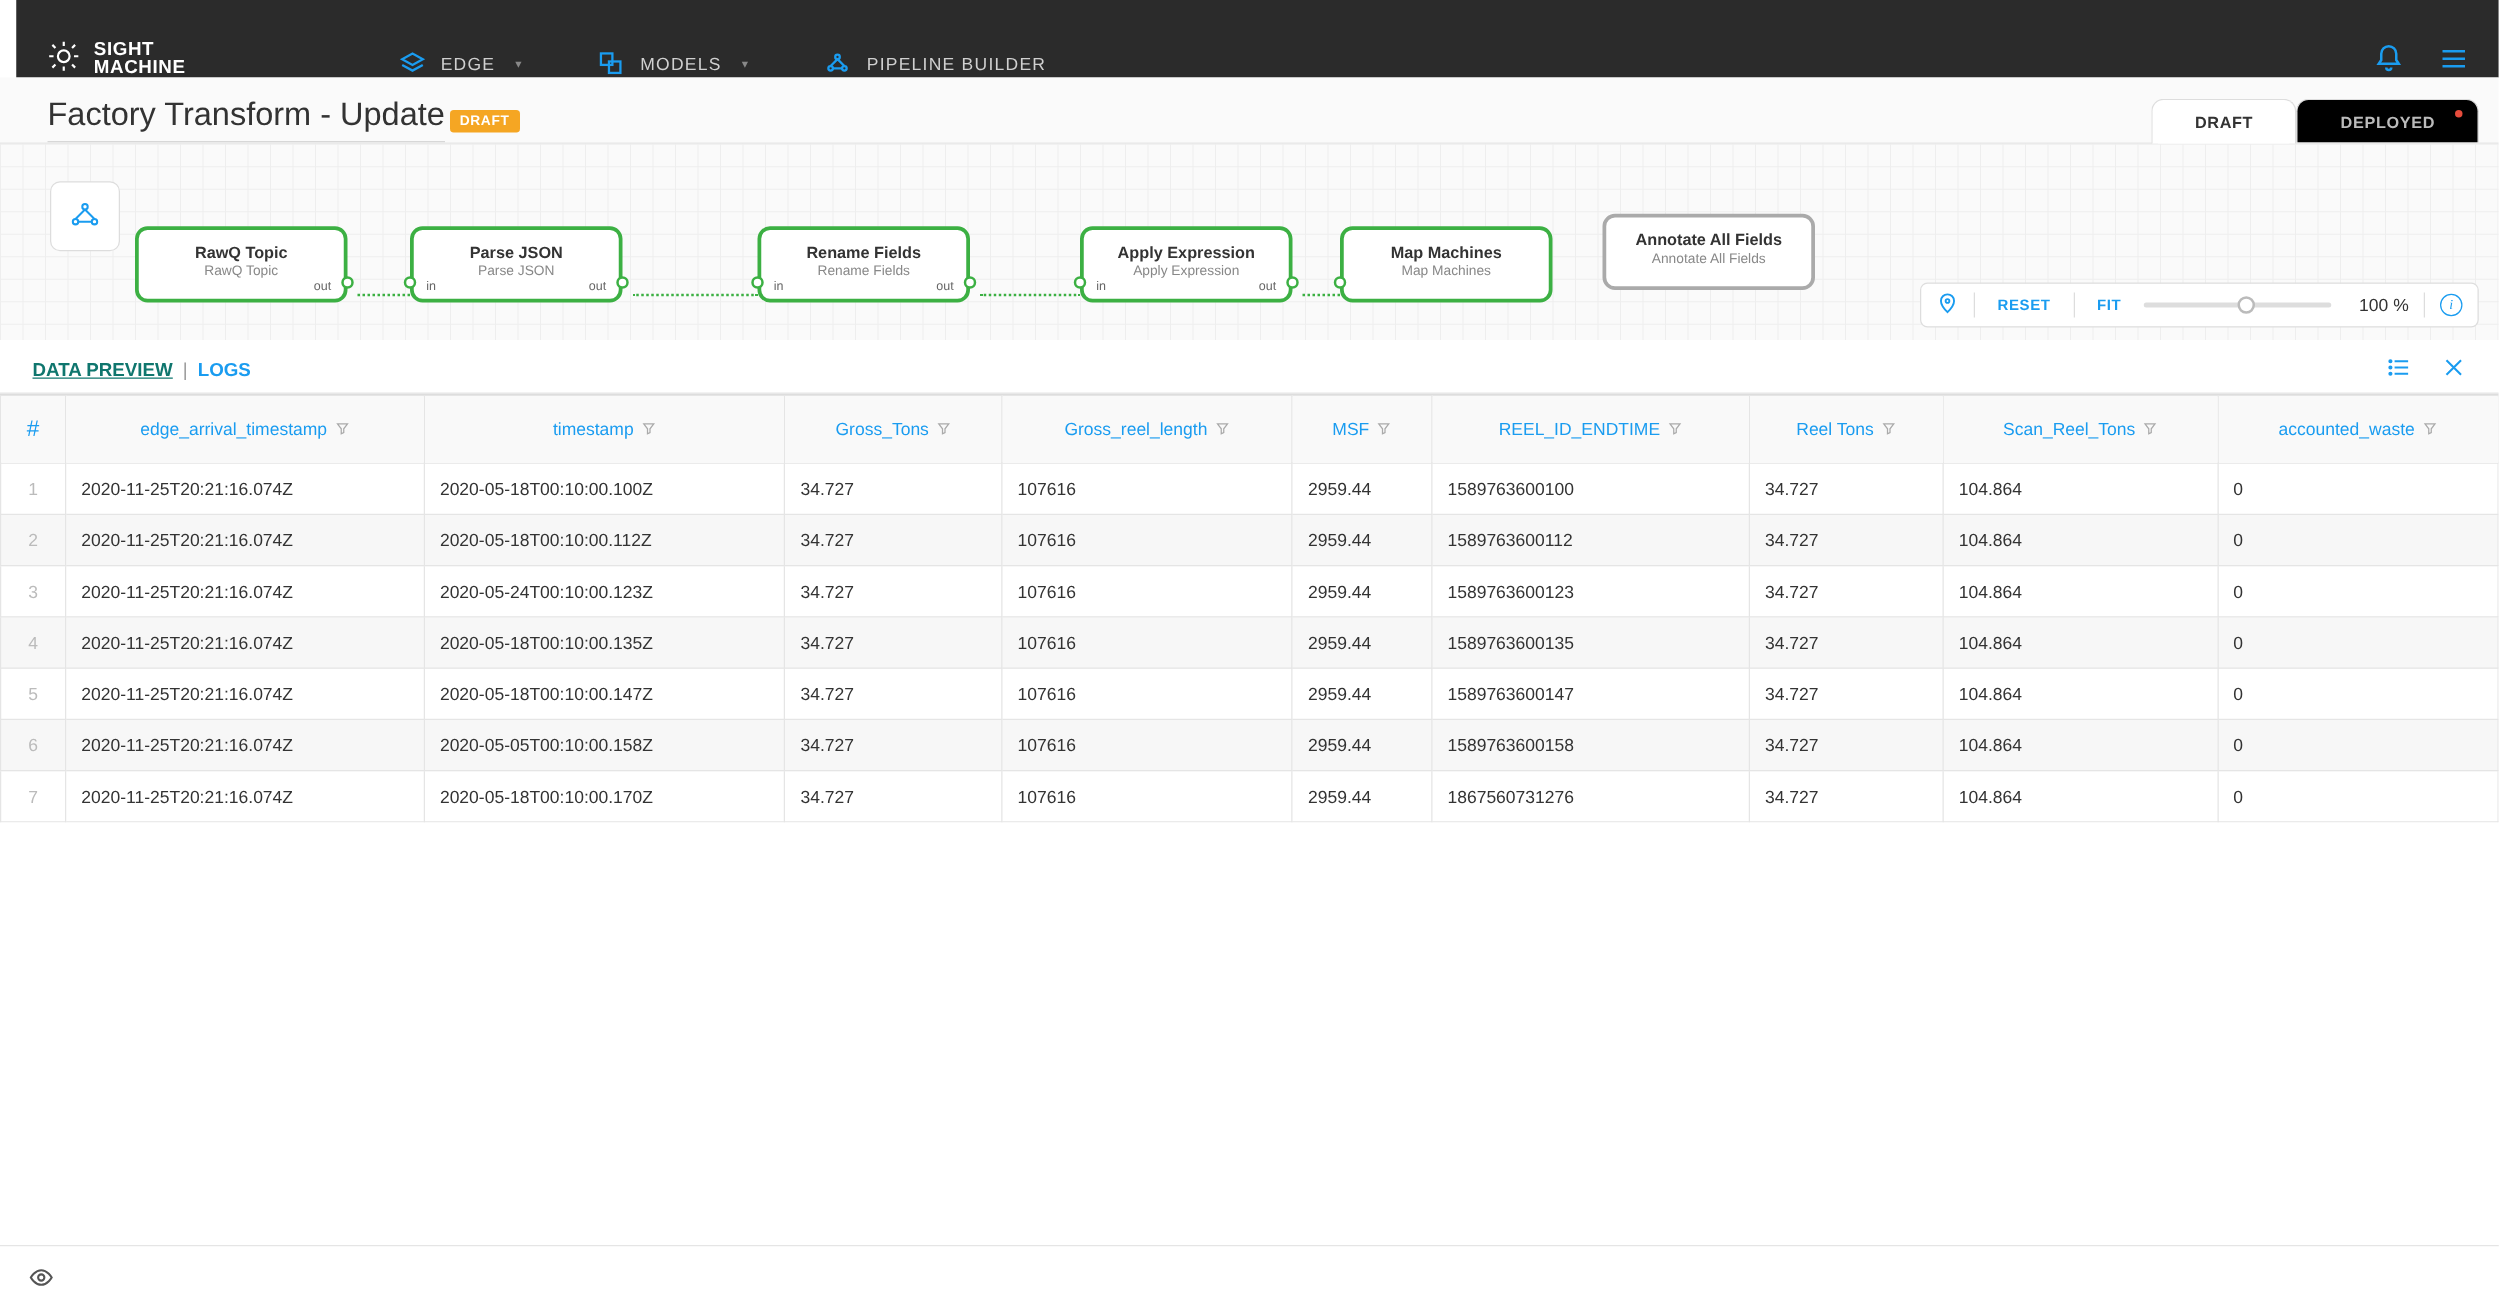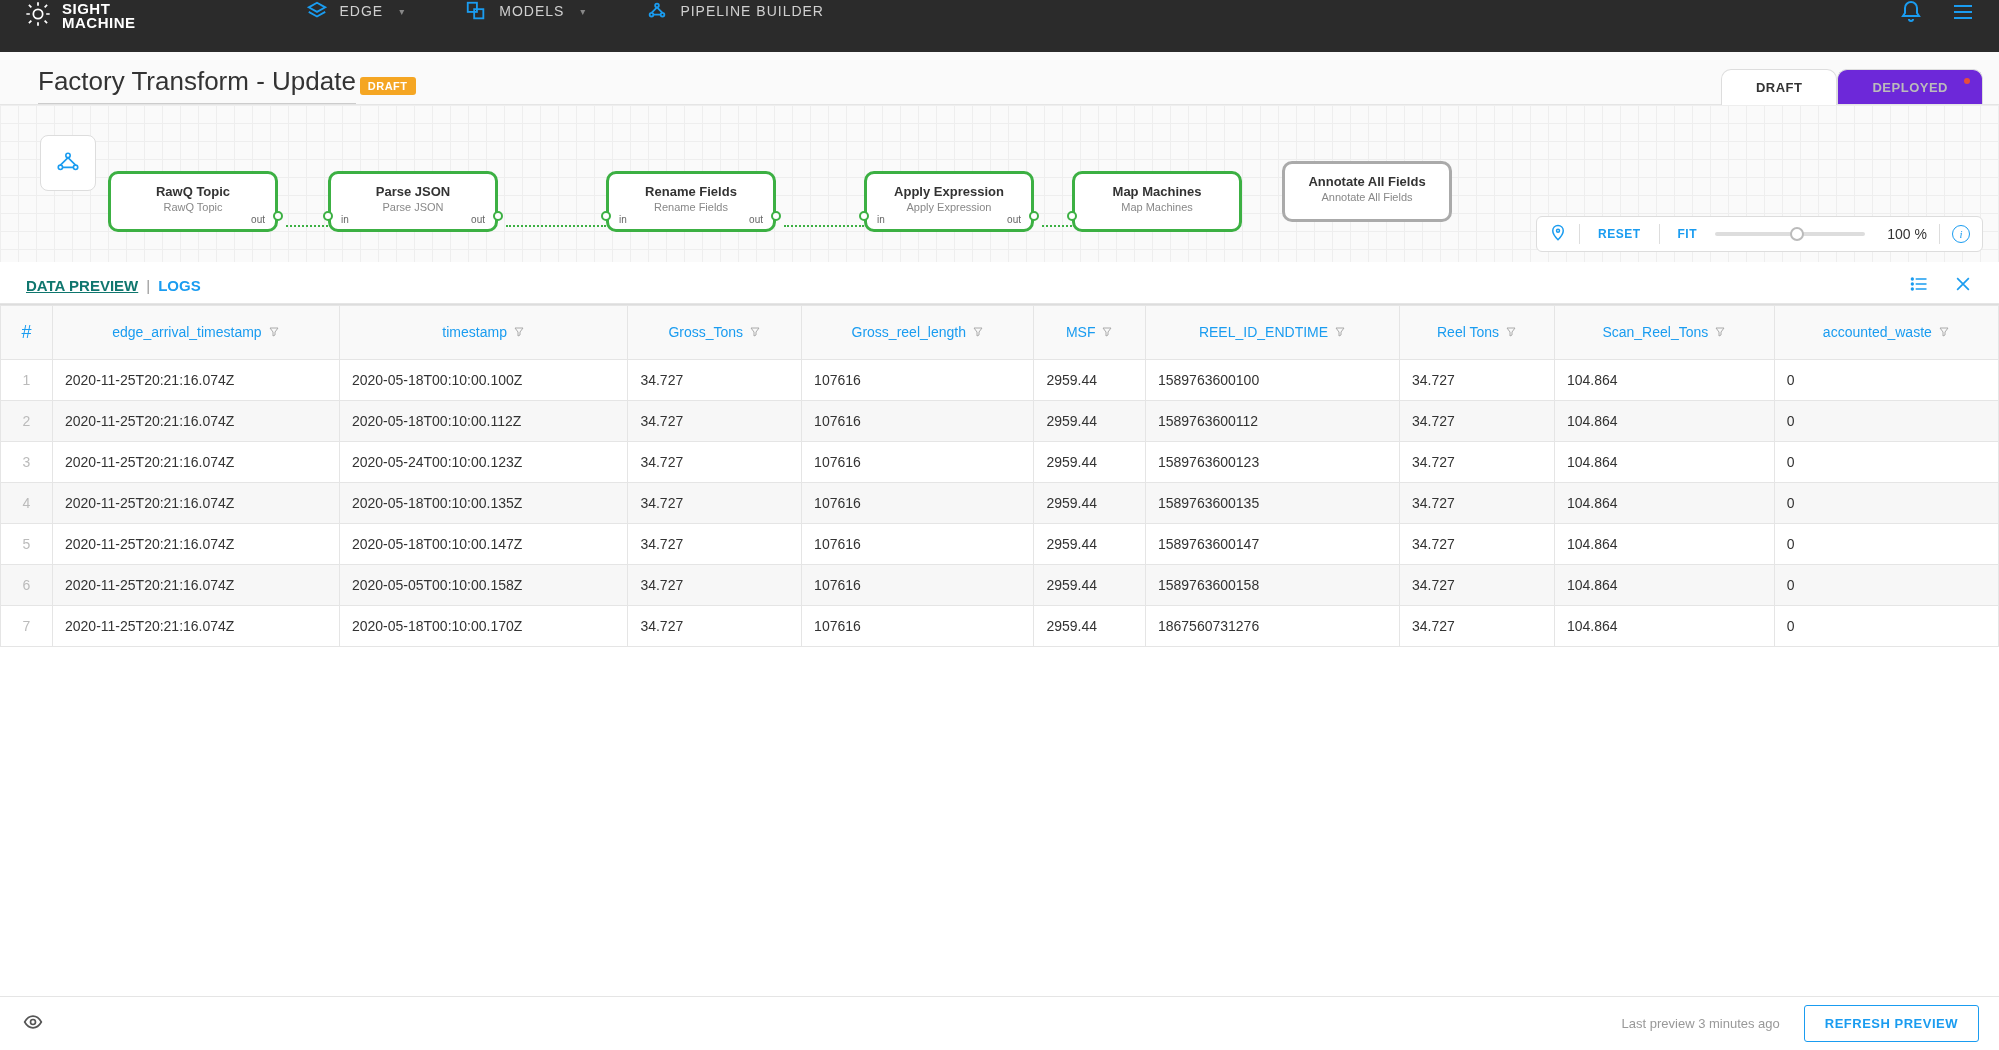--- a/index.html
+++ b/index.html
@@ -1,19 +1,19 @@
 <!DOCTYPE html>
 <html><head>
 <meta charset="utf-8">
 <style>
 * { margin: 0; padding: 0; box-sizing: border-box; font-family: -apple-system, BlinkMacSystemFont, "Segoe UI", Arial, sans-serif; }
 body { background: #fff; color: #333; font-size: 14px; overflow: hidden; }
 
 
-.topbar { background: #2b2b2b; height: 52px; display: flex; align-items: flex-start; padding: 0 24px; }
+.topbar { background: #2b2b2b; height: 62px; display: flex; align-items: flex-end; padding: 0 24px; margin-left: 13px; }
 .logo { display: flex; align-items: center; gap: 10px; color: #fff; margin-right: 170px; }
 .logo-icon svg { width: 28px; height: 28px; }
 .logo-text { font-weight: 700; font-size: 15px; line-height: 0.9; letter-spacing: 0.5px; }
 .nav-items { display: flex; gap: 60px; }
 .nav-item { display: flex; align-items: center; gap: 12px; color: #d0d0d0; font-size: 14px; letter-spacing: 1px; cursor: pointer; }
 .nav-item-icon { width: 22px; height: 22px; display: flex; align-items: center; justify-content: center; }
 .nav-item-icon svg { stroke: #1a9cf0; fill: none; }
 .chev { font-size: 10px; color: #888; margin-left: 4px; }
 .topbar-right { margin-left: auto; display: flex; gap: 28px; align-items: center; }
 .bell-icon svg, .burger-icon svg { stroke: #1a9cf0; fill: none; width: 24px; height: 24px; }
@@ -21,21 +21,21 @@
 
 .header { padding: 14px 26px 0 38px; background: #fafafa; position: relative; }
 .page-title { font-size: 26px; font-weight: 400; color: #333; padding-bottom: 6px; border-bottom: 1px solid #ccc; display: inline-block; }
 .meta-row { margin-top: 6px; font-size: 13px; display: flex; gap: 16px; align-items: center; }
 .saved-text { color: #888; }
 .error-text { color: #e74c3c; }
 .draft-badge { display: inline-block; background: #f5a623; color: #fff; font-size: 11px; font-weight: 700; padding: 3px 8px; border-radius: 3px; margin-top: 8px; letter-spacing: 0.5px; }
 
 
 .version-tabs { position: absolute; right: 16px; bottom: -1px; display: flex; gap: 0; }
-.vtab { padding: 10px 34px; font-size: 13px; font-weight: 700; letter-spacing: 0.5px; border: 1px solid #ddd; border-bottom: none; background: #6d28d9; color: #bbb; border-radius: 10px 10px 0 0; position: relative; cursor: pointer; }
+.vtab { padding: 10px 34px; font-size: 13px; font-weight: 700; letter-spacing: 0.5px; border: 1px solid #ddd; border-bottom: none; background: #000000; color: #bbb; border-radius: 10px 10px 0 0; position: relative; cursor: pointer; }
 .vtab.active { background: #fff; color: #333; z-index: 2; }
 .vtab .dot { position: absolute; top: 8px; right: 12px; width: 6px; height: 6px; background: #e74c3c; border-radius: 50%; }
 
 
 .canvas-strip { background: #fafafa; background-image: linear-gradient(#eee 1px, transparent 1px), linear-gradient(90deg, #eee 1px, transparent 1px); background-size: 18px 18px; height: 158px; position: relative; border-top: 1px solid #e5e5e5; }
 .node-start { position: absolute; top: 30px; left: 40px; width: 56px; height: 56px; background: #fff; border: 1px solid #ddd; border-radius: 8px; display: flex; align-items: center; justify-content: center; }
 .node-start svg { stroke: #1a9cf0; fill: none; width: 26px; height: 26px; }
 .node { position: absolute; top: 66px; width: 170px; background: #fff; border: 3px solid #3cb043; border-radius: 10px; padding: 10px 12px 16px 12px; text-align: center; }
 .node.dim { border-color: #aaa; }
 .node-title { font-size: 13px; font-weight: 700; color: #333; }
@@ -373,17 +373,13 @@
   </table>
 </div>
 
 <div class="spacer-bottom"></div>
 
 <div class="footer">
   <span class="eye-icon"><svg viewBox="0 0 24 24" stroke-width="2">
         <path d="M2 12s4-7 10-7 10 7 10 7-4 7-10 7-10-7-10-7z"></path>
         <circle cx="12" cy="12" r="3"></circle>
       </svg></span>
-  <div class="footer-right">
-    <span class="last-prev">Last preview 3 minutes ago</span>
-    <button class="refresh-btn">REFRESH PREVIEW</button>
-  </div>
 </div>
 
 </body></html>

